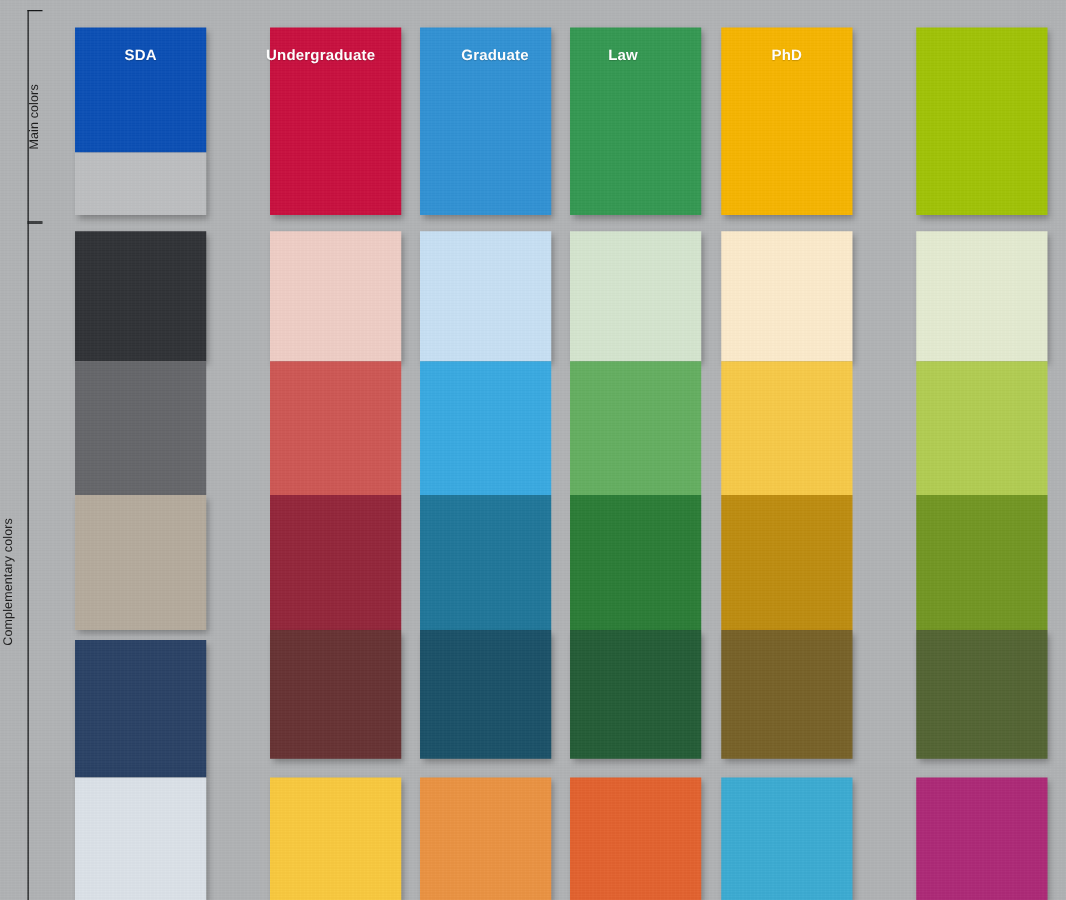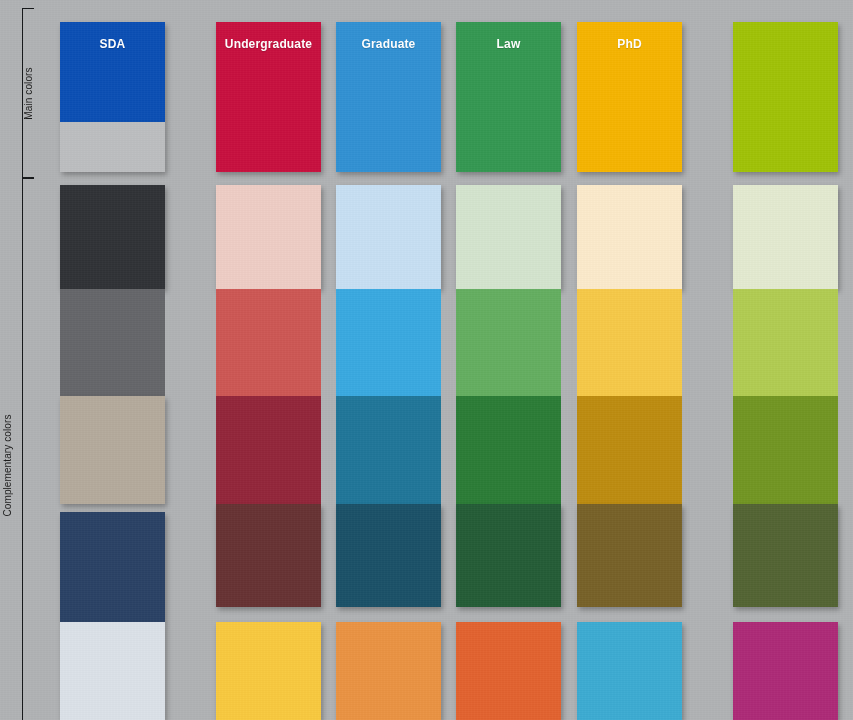--- a/index.html
+++ b/index.html
@@ -93,43 +93,43 @@
   </div>
   <div class="swatch card" style="left:60px; top:122px; width:105px; height:50px; background:#bcbec0;"></div>
 
   <div class="swatch card" style="left:60px; top:185px; width:105px; height:104px; background:#303236;"></div>
   <div class="swatch" style="left:60px; top:289px; width:105px; height:107px; background:#65666a;"></div>
   <div class="swatch card" style="left:60px; top:396px; width:105px; height:108px; background:#b4aa9c;"></div>
   <div class="swatch card" style="left:60px; top:512px; width:105px; height:110px; background:#2a4265;"></div>
   <div class="swatch card" style="left:60px; top:622px; width:105px; height:98px; background:#dbe1e8;"></div>
 
   <div class="swatch card" style="left:216px; top:22px; width:105px; height:150px; background:#c8103f;"></div>
-  <div class="title" style="left:220px; top:37px; width:97px;">
+  <div class="title" style="left:208px; top:37px; width:97px;">
     <span>Undergraduate</span>
   </div>
 
   <div class="swatch card" style="left:216px; top:185px; width:105px; height:104px; background:#eecdc5;"></div>
   <div class="swatch" style="left:216px; top:289px; width:105px; height:107px; background:#cd5754;"></div>
   <div class="swatch" style="left:216px; top:396px; width:105px; height:108px; background:#93263a;"></div>
   <div class="swatch card" style="left:216px; top:504px; width:105px; height:103px; background:#673233;"></div>
   <div class="swatch card" style="left:216px; top:622px; width:105px; height:98px; background:#f8c93f;"></div>
 
   <div class="swatch card" style="left:336px; top:22px; width:105px; height:150px; background:#3191d3;"></div>
-  <div class="title" style="left:336px; top:37px; width:105px;">
+  <div class="title" style="left:336px; top:37px; width:120px;">
     <span>Graduate</span>
   </div>
 
   <div class="swatch card" style="left:336px; top:185px; width:105px; height:104px; background:#c7dff3;"></div>
   <div class="swatch" style="left:336px; top:289px; width:105px; height:107px; background:#39a9e0;"></div>
   <div class="swatch" style="left:336px; top:396px; width:105px; height:108px; background:#207699;"></div>
   <div class="swatch card" style="left:336px; top:504px; width:105px; height:103px; background:#1b5168;"></div>
   <div class="swatch card" style="left:336px; top:622px; width:105px; height:98px; background:#ea9343;"></div>
 
   <div class="swatch card" style="left:456px; top:22px; width:105px; height:150px; background:#349852;"></div>
-  <div class="title" style="left:456px; top:37px; width:105px;">
+  <div class="title" style="left:446px; top:37px; width:105px;">
     <span>Law</span>
   </div>
 
   <div class="swatch card" style="left:456px; top:185px; width:105px; height:104px; background:#d4e4ce;"></div>
   <div class="swatch" style="left:456px; top:289px; width:105px; height:107px; background:#64ae60;"></div>
   <div class="swatch" style="left:456px; top:396px; width:105px; height:108px; background:#2b7c36;"></div>
   <div class="swatch card" style="left:456px; top:504px; width:105px; height:103px; background:#245c36;"></div>
   <div class="swatch card" style="left:456px; top:622px; width:105px; height:98px; background:#e2622f;"></div>
 
   <div class="swatch card" style="left:577px; top:22px; width:105px; height:150px; background:#f5b401;"></div>

